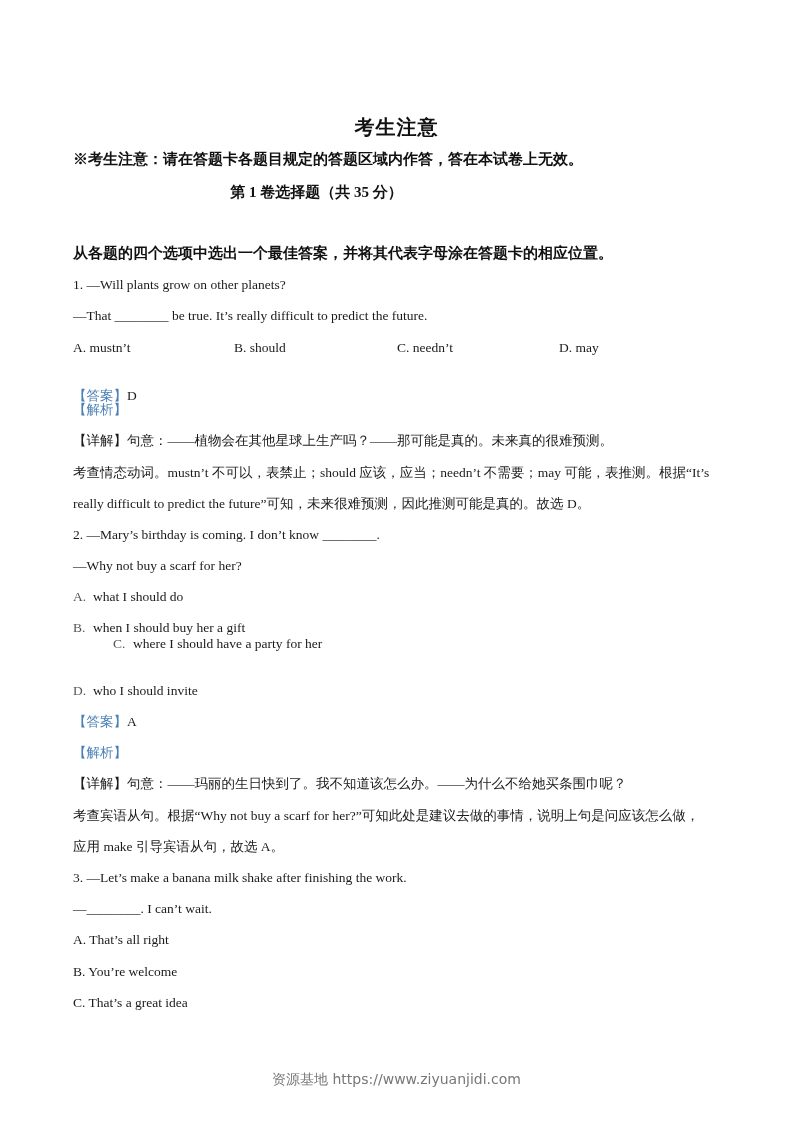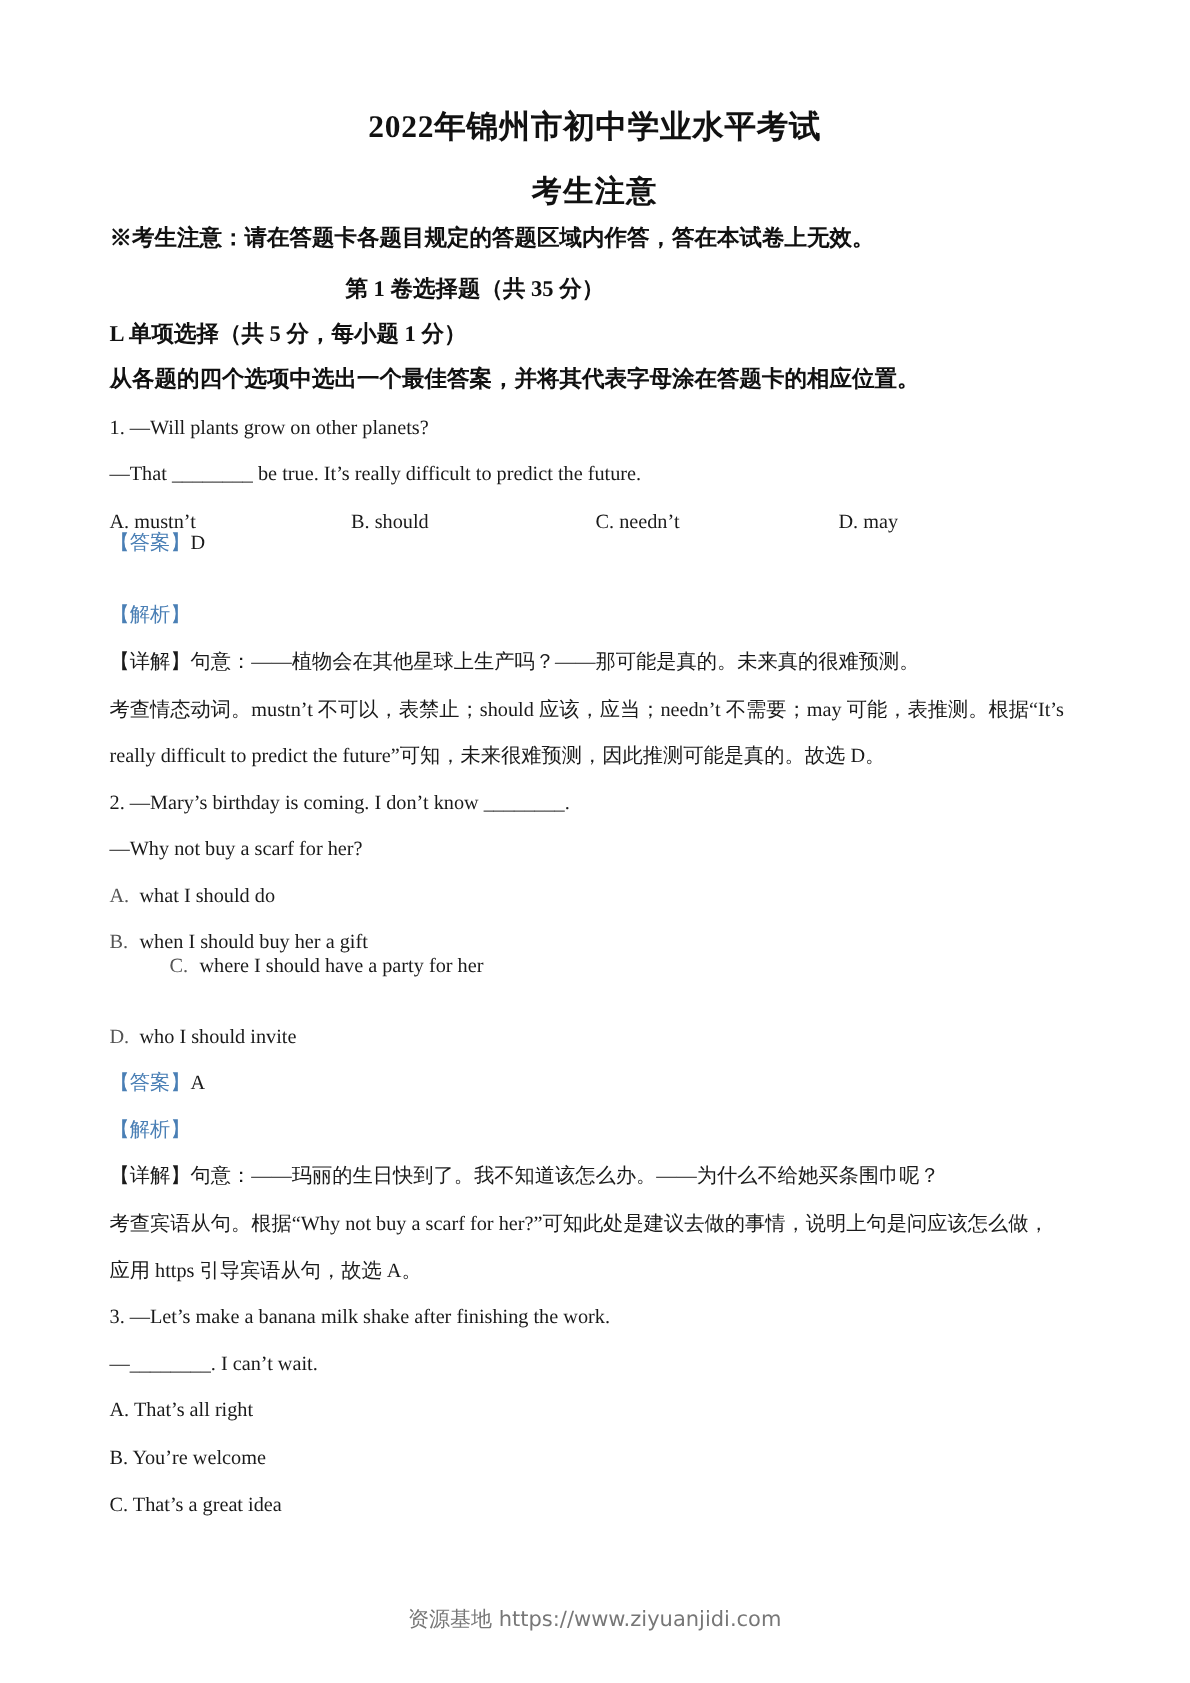--- a/index.html
+++ b/index.html
@@ -29,47 +29,45 @@
   .footer {
     position: absolute; top: 1071px; left: 0; width: 793px; text-align: center;
     font-family: "DejaVu Sans", sans-serif; font-size: 14px; color: #777;
   }
 </style>
 </head>
 <body>
 
 <div class="page">
 
-  <div class="title t1">2022年锦州市初中学业水平考试</div>
   <div class="title t2">考生注意</div>
 
   <div class="line bold" style="top:151px;">※考生注意：请在答题卡各题目规定的答题区域内作答，答在本试卷上无效。</div>
   <div class="center-bold">第 1 卷选择题（共 35 分）</div>
-  <div class="line bold" style="top:215px;">L 单项选择（共 5 分，每小题 1 分）</div>
   <div class="line bold" style="top:245px;">从各题的四个选项中选出一个最佳答案，并将其代表字母涂在答题卡的相应位置。</div>
 
   <div class="line" style="top:277px;">1. —Will plants grow on other planets?</div>
   <div class="line" style="top:308px;">—That ________ be true. It’s really difficult to predict the future.</div>
   <div class="opt" style="top:340px; left:73px;">
     <span>A.</span>
     <span>mustn’t</span>
   </div>
   <div class="opt" style="top:340px; left:234px;">
     <span>B.</span>
     <span>should</span>
   </div>
   <div class="opt" style="top:340px; left:397px;">
     <span>C.</span>
     <span>needn’t</span>
   </div>
   <div class="opt" style="top:340px; left:559px;">
     <span>D.</span>
     <span>may</span>
   </div>
-  <div class="line" style="top:354px;">
+  <div class="line" style="top:388px;">
     <span class="label-blue">【答案】</span><span>D</span>
   </div>
   <div class="line label-blue" style="top:402px;">【解析】</div>
   <div class="line" style="top:433px;">
     <span>【详解】</span><span>句意：——植物会在其他星球上生产吗？——那可能是真的。未来真的很难预测。</span>
   </div>
   <div class="line" style="top:465px;">考查情态动词。mustn’t 不可以，表禁止；should 应该，应当；needn’t 不需要；may 可能，表推测。根据“It’s</div>
   <div class="line" style="top:496px;">really difficult to predict the future”可知，未来很难预测，因此推测可能是真的。故选 D。</div>
 
   <div class="line" style="top:527px;">2. —Mary’s birthday is coming. I don’t know ________.</div>
@@ -87,21 +85,21 @@
     <span class="optletter">D.</span><span>who I should invite</span>
   </div>
   <div class="line" style="top:714px;">
     <span class="label-blue">【答案】</span><span>A</span>
   </div>
   <div class="line label-blue" style="top:745px;">【解析】</div>
   <div class="line" style="top:776px;">
     <span>【详解】</span><span>句意：——玛丽的生日快到了。我不知道该怎么办。——为什么不给她买条围巾呢？</span>
   </div>
   <div class="line" style="top:808px;">考查宾语从句。根据“Why not buy a scarf for her?”可知此处是建议去做的事情，说明上句是问应该怎么做，</div>
-  <div class="line" style="top:839px;">应用 https 引导宾语从句，故选 A。</div>
+  <div class="line" style="top:839px;">应用 make 引导宾语从句，故选 A。</div>
 
   <div class="line" style="top:870px;">3. —Let’s make a banana milk shake after finishing the work.</div>
   <div class="line" style="top:901px;">—________. I can’t wait.</div>
   <div class="opt" style="top:932px; left:73px;">
     <span>A.</span>
     <span>That’s all right</span>
   </div>
   <div class="opt" style="top:964px; left:73px;">
     <span>B.</span>
     <span>You’re welcome</span>

